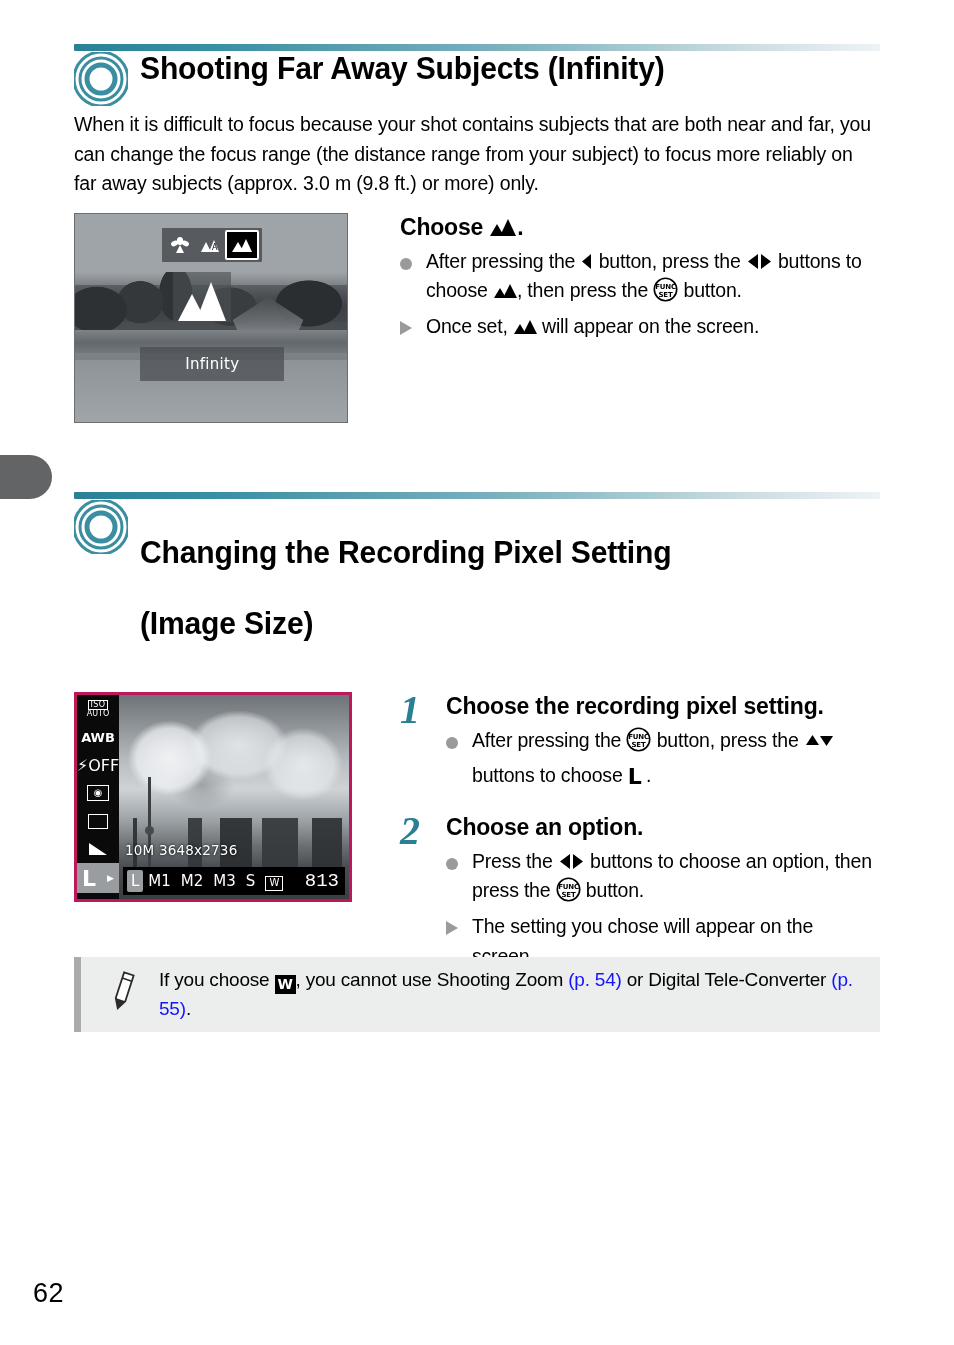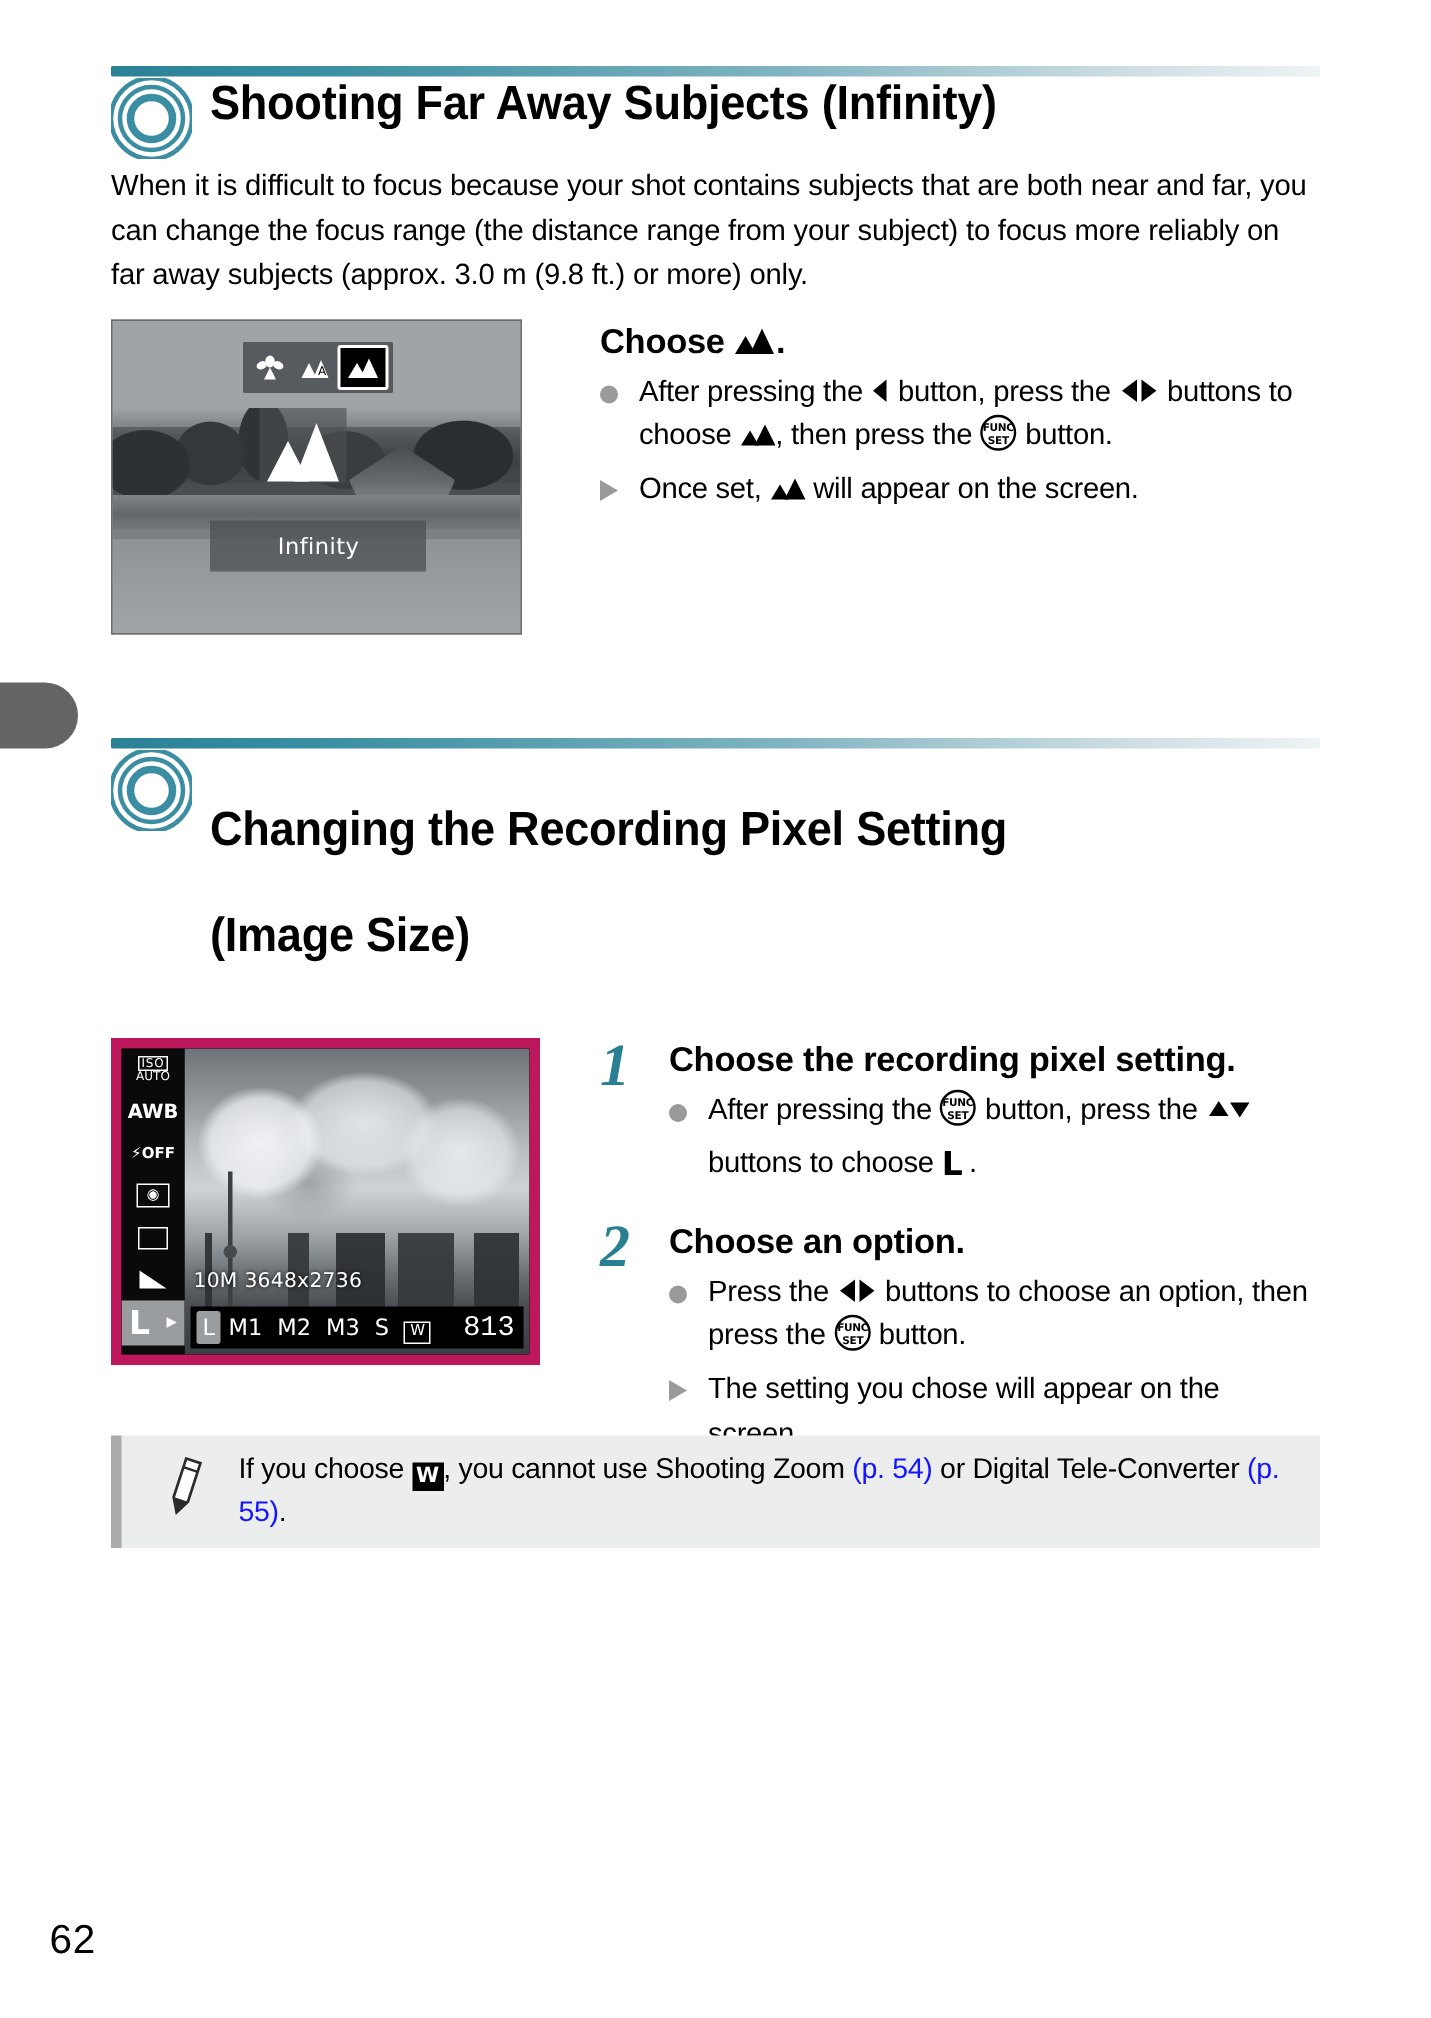--- a/index.html
+++ b/index.html
@@ -183,21 +183,21 @@
     color: #fff;
     font-size: 15px;
     letter-spacing: 0.3px;
     font-family: "DejaVu Sans", sans-serif;
   }
 
   
   .cam-shot2 {
     width: 272px;
     height: 204px;
-    border: 7px solid #be185d;
+    border: 3px solid #be185d;
     position: relative;
     overflow: hidden;
     background: #000;
   }
   .sky {
     position: absolute;
     left: 42px; top: 0; right: 0; bottom: 0;
     background: linear-gradient(to bottom, #6e7378 0%, #8c9195 14%, #b9bec2 33%, #cfd3d6 46%, #9aa0a4 62%, #6a6f73 74%, #4a4e52 84%, #3a3e42 100%);
   }
   .clouds {
@@ -565,21 +565,21 @@
           <div class="func-item">
             <span style="display:flex;flex-direction:column;align-items:center;line-height:1.02">
               <span style="border:1px solid #fff;padding:0 1px;font-size:8px;letter-spacing:0.5px">ISO</span>
               <span style="font-size:8px">AUTO</span>
             </span>
           </div>
           <div class="func-item">
             <span style="font-size:13px;font-weight:bold">AWB</span>
           </div>
           <div class="func-item">
-            <span style="font-size:10px;font-weight:bold">⚡<span>OFF</span></span>
+            <span style="font-size:16px;font-weight:normal">⚡<span>OFF</span></span>
           </div>
           <div class="func-item">
             <span class="boxed-glyph" style="width:20px;height:14px">◉</span>
           </div>
           <div class="func-item">
             <span style="display:inline-block;width:18px;height:13px;border:1.6px solid #fff"></span>
           </div>
           <div class="func-item">
             <svg width="20" height="14" viewBox="0 0 20 14">
                 <path d="M1 13 L19 13 L19 1 Z" fill="#fff" transform="scale(-1,1) translate(-20,0)"></path>

